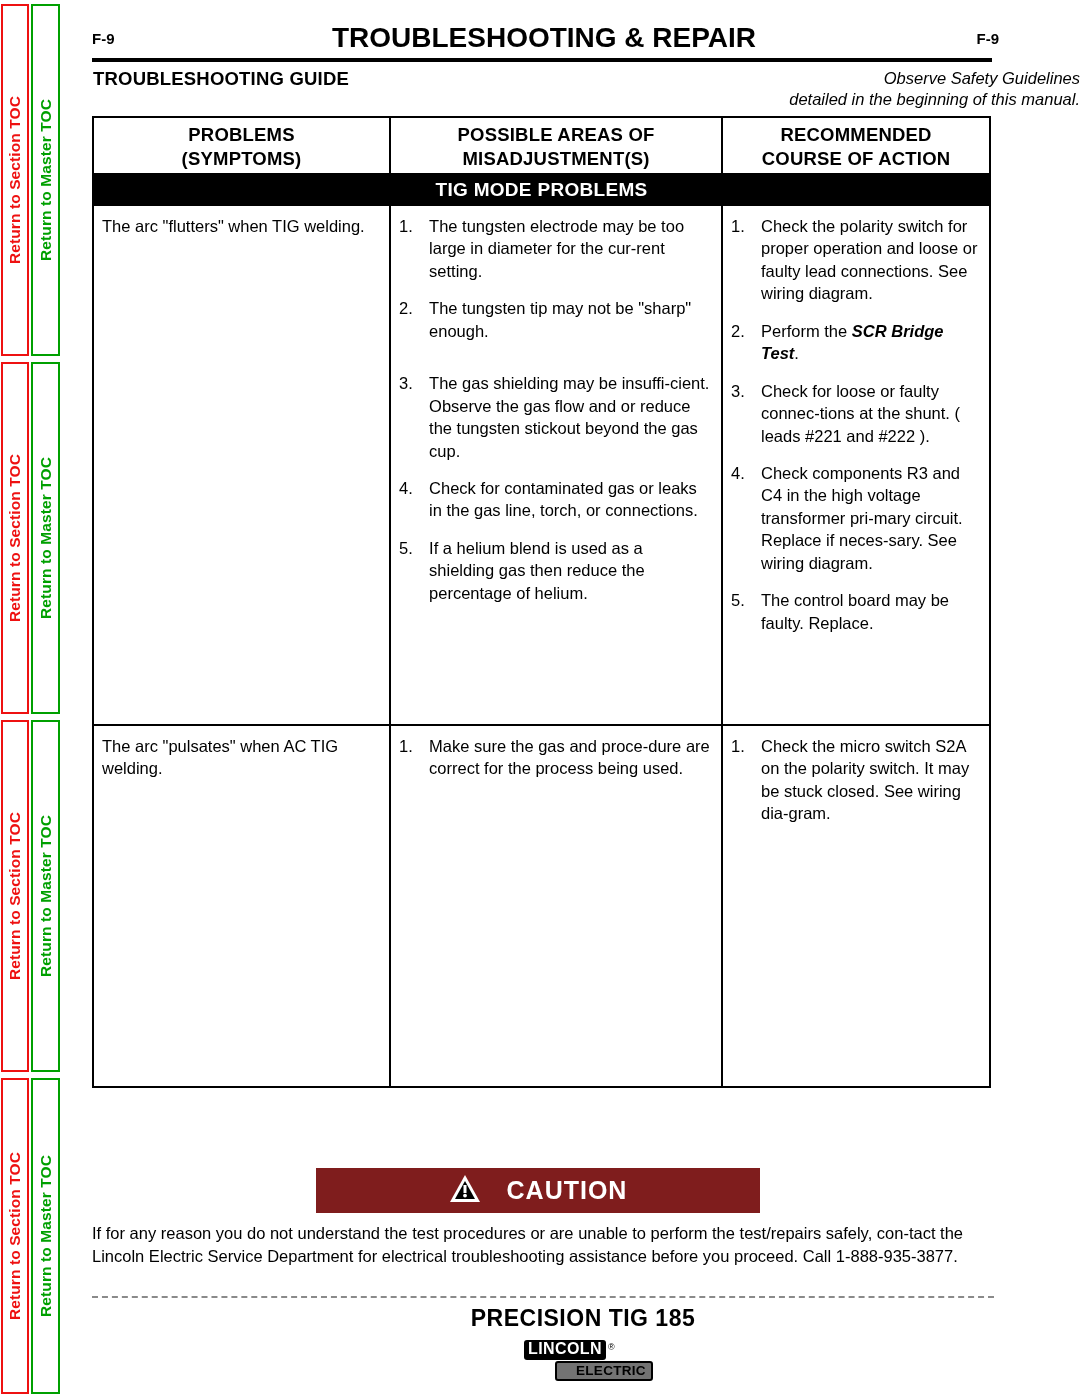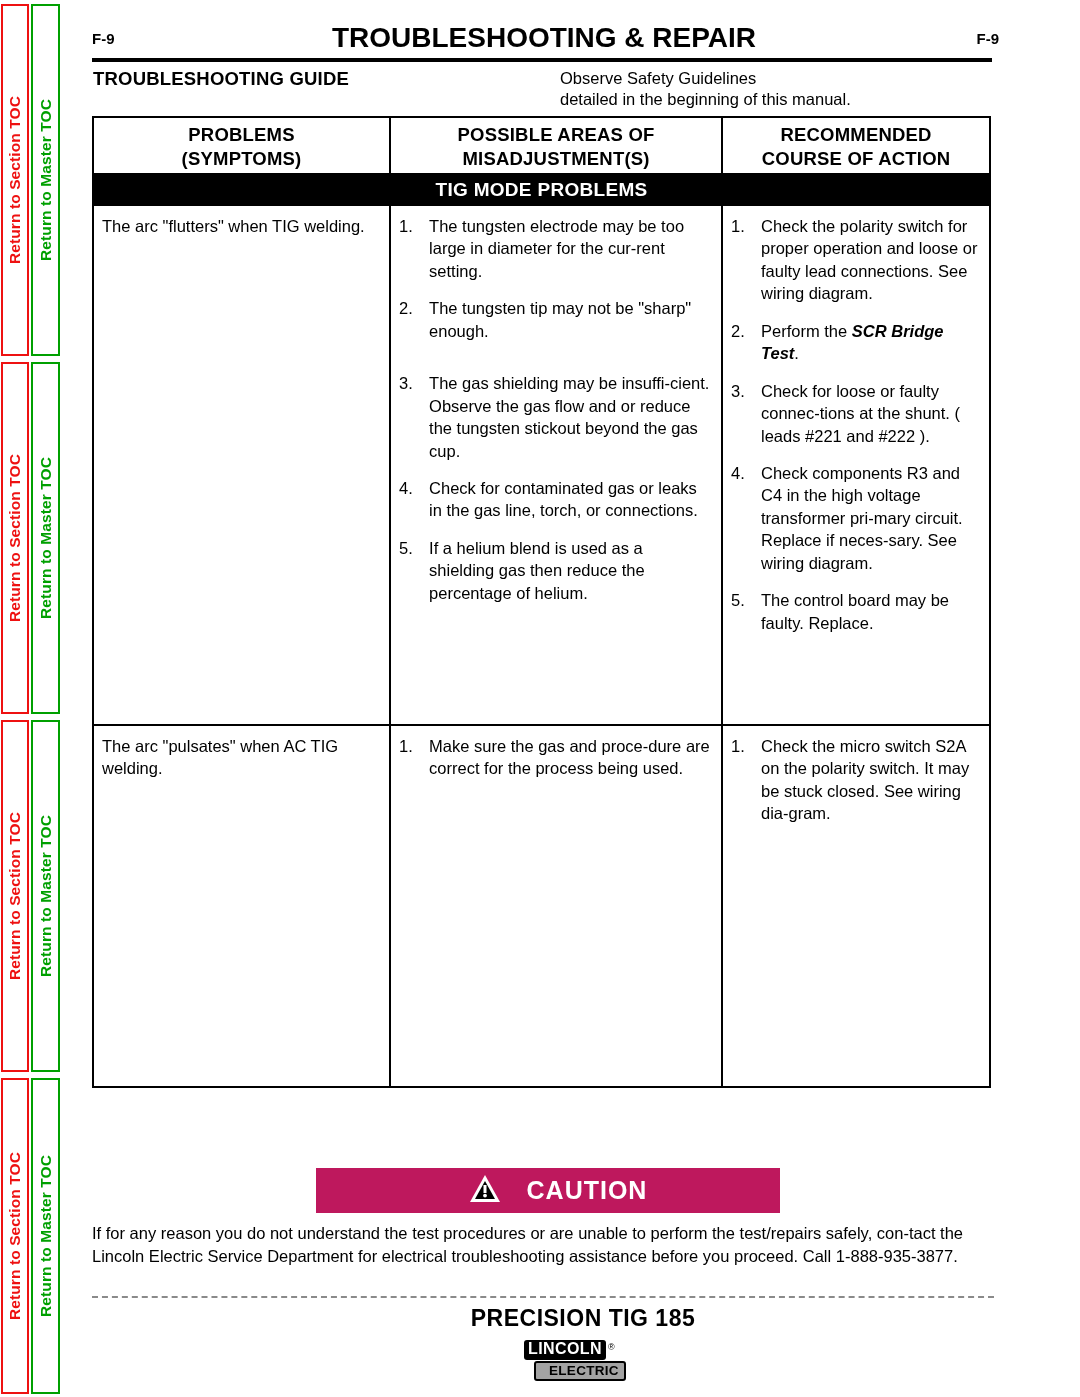--- a/index.html
+++ b/index.html
@@ -104,23 +104,24 @@
     top: 68px;
     font-size: 18.5px;
     font-weight: bold;
     letter-spacing: 0.2px;
   }
   #safety-note {
     position: absolute;
     right: 0px;
     top: 68px;
     width: 520px;
-    text-align: left;
+    text-align: right;
     font-size: 16.5px;
     line-height: 1.28;
+    font-style: italic;
   }
 
   
   #guide-table {
     position: absolute;
     left: 6px;
     top: 116px;
     width: 899px;
     height: 972px;
     border: 2px solid #000;
@@ -194,26 +195,25 @@
   .num-list li.gap-extra { margin-bottom: 30px; }
   .bi { font-weight: bold; font-style: italic; }
 
   
   #caution-banner {
     position: absolute;
     left: 230px;
     top: 1168px;
     width: 444px;
     height: 45px;
-    background: #be185d;
+    background: #7f1d1d;
     display: flex;
     align-items: center;
     justify-content: center;
     gap: 26px;
-    padding-left: 20px;
   }
   #caution-banner .warn-tri { display: block; }
   #caution-banner .caution-word {
     color: #fff;
     font-size: 25px;
     font-weight: bold;
     letter-spacing: 1px;
   }
   #caution-text {
     position: absolute;
@@ -265,30 +265,30 @@
     border-radius: 3px;
     line-height: 1.05;
   }
   .logo-reg {
     font-size: 9px;
     line-height: 1;
     margin-left: 2px;
     margin-top: 3px;
   }
   .logo-electric {
-    margin-left: 10px;
+    margin-left: 31px;
     margin-top: 1px;
-    background: #a3a3a3;
+    background: #737373;
     color: #000;
     border: 2px solid #000;
     border-radius: 3px;
     font-size: 13.5px;
     font-weight: bold;
     letter-spacing: 0.3px;
-    padding: 0px 5px 1px 13px;
+    padding: 0px 5px 1px 19px;
     display: inline-block;
     line-height: 1.15;
   }
 </style>
 </head>
 <body>
 
 <div id="toc-strip">
     <div class="toc-tab toc-tab-section" style="top: 4px; height: 352px;">
       <span class="toc-tab-label">Return to Section TOC</span>

